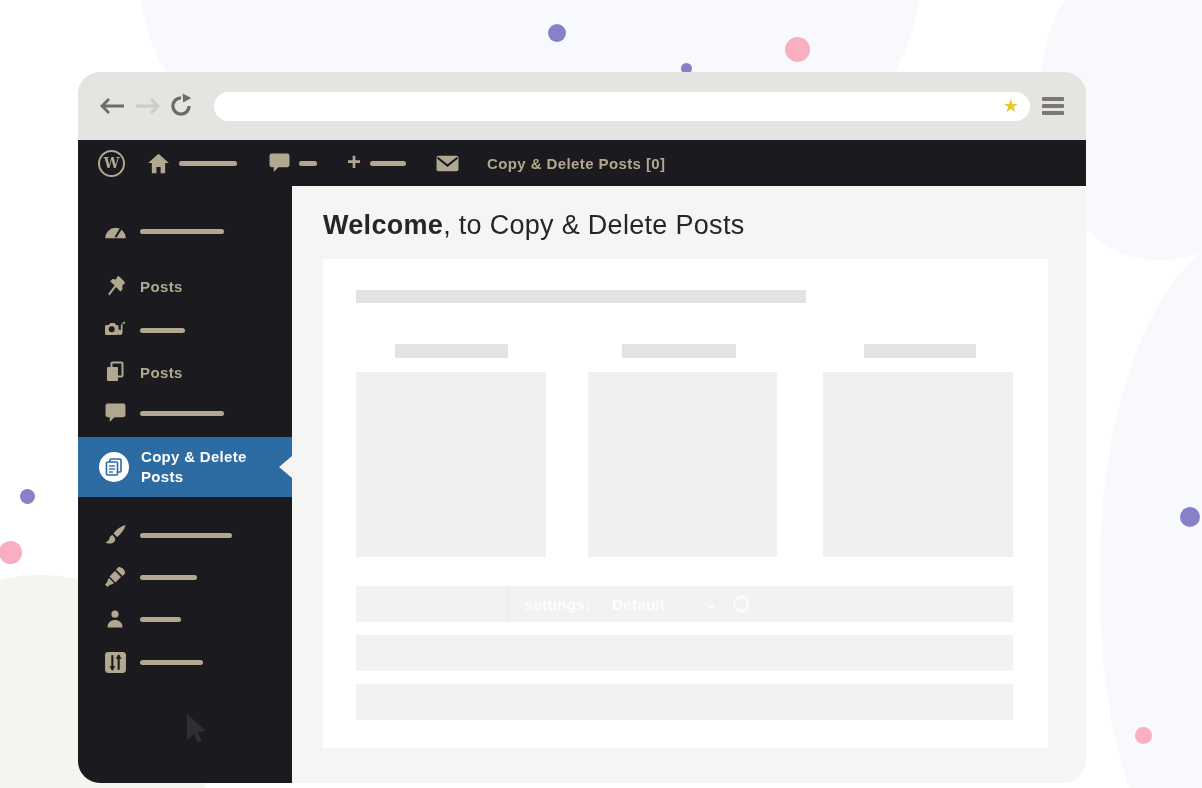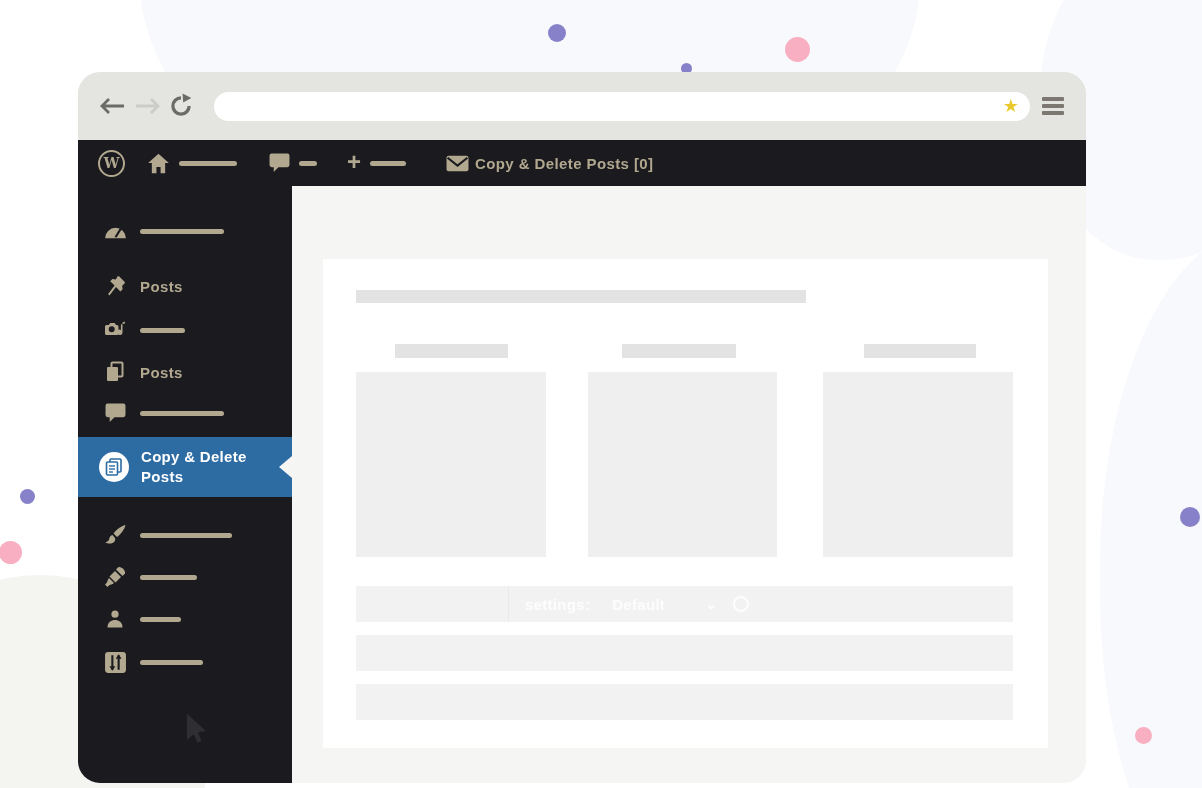--- a/index.html
+++ b/index.html
@@ -28,21 +28,21 @@
   .star{position:absolute;right:11px;top:50%;transform:translateY(-50%);color:#e9c92e;font-size:18px;line-height:1;}
   .menu-ic{width:22px;display:flex;flex-direction:column;gap:3px;cursor:pointer;}
   .menu-ic i{height:4px;background:#7c7770;border-radius:1px;display:block;}
 
   .adminbar{height:46px;background:#1a1a1f;display:flex;align-items:center;padding:0 20px;
             color:#b2a88f;box-sizing:border-box;}
   .wp-logo{width:27px;height:27px;border:2px solid #b2a88f;border-radius:50%;display:flex;align-items:center;
            justify-content:center;font-family:"DejaVu Serif",serif;font-weight:bold;font-size:14px;
            box-sizing:border-box;flex:none;}
   .ab-group{display:flex;align-items:center;gap:9px;}
-  .g1{margin-left:22px;} .g2{margin-left:32px;} .g3{margin-left:30px;} .g4{margin-left:40px;gap:6px;}
+  .g1{margin-left:22px;} .g2{margin-left:32px;} .g3{margin-left:30px;} .g4{margin-left:30px;gap:28px;}
   .ph-tan{height:5px;background:#b2a88f;border-radius:2.5px;display:block;}
   .plus-glyph{font-size:24px;font-weight:bold;line-height:1;margin-top:-3px;}
   .ab-label{font-weight:bold;font-size:15px;letter-spacing:.4px;white-space:nowrap;}
 
   .bodyrow{display:flex;height:597px;}
   .sidebar{width:214px;background:#1a1a1f;position:relative;flex:none;}
   .s-item{position:absolute;left:25px;display:flex;align-items:center;gap:13px;height:26px;color:#b2a88f;cursor:pointer;}
   .s-item .ic{width:24px;display:flex;justify-content:center;align-items:center;flex:none;}
   .s-lbl{font-weight:bold;font-size:15px;letter-spacing:.4px;}
   .active-item{position:absolute;left:0;top:251px;width:214px;height:60px;background:#2d6ba3;display:flex;
@@ -255,20 +255,23 @@
         </div>
 
         <span class="cursor">
           <svg width="22" height="36" viewBox="0 0 24 36">
             <path d="M1 0 L1 29 L8.5 22.5 L12.5 32 L17 30 L13 20.5 L21.5 19 Z" fill="#2e2e33"></path>
           </svg>
         </span>
       </div>
 
       <div class="content">
+        <div class="heading">
+          <b>Welcome</b><span>, to Copy &amp; Delete Posts</span>
+        </div>
 
         <div class="card">
           <div class="ph-gray bar-long"></div>
 
           <div class="ph-gray ct ct1"></div>
           <div class="ph-gray ct ct2"></div>
           <div class="ph-gray ct ct3"></div>
 
           <div class="box b1"></div>
           <div class="box b2"></div>

